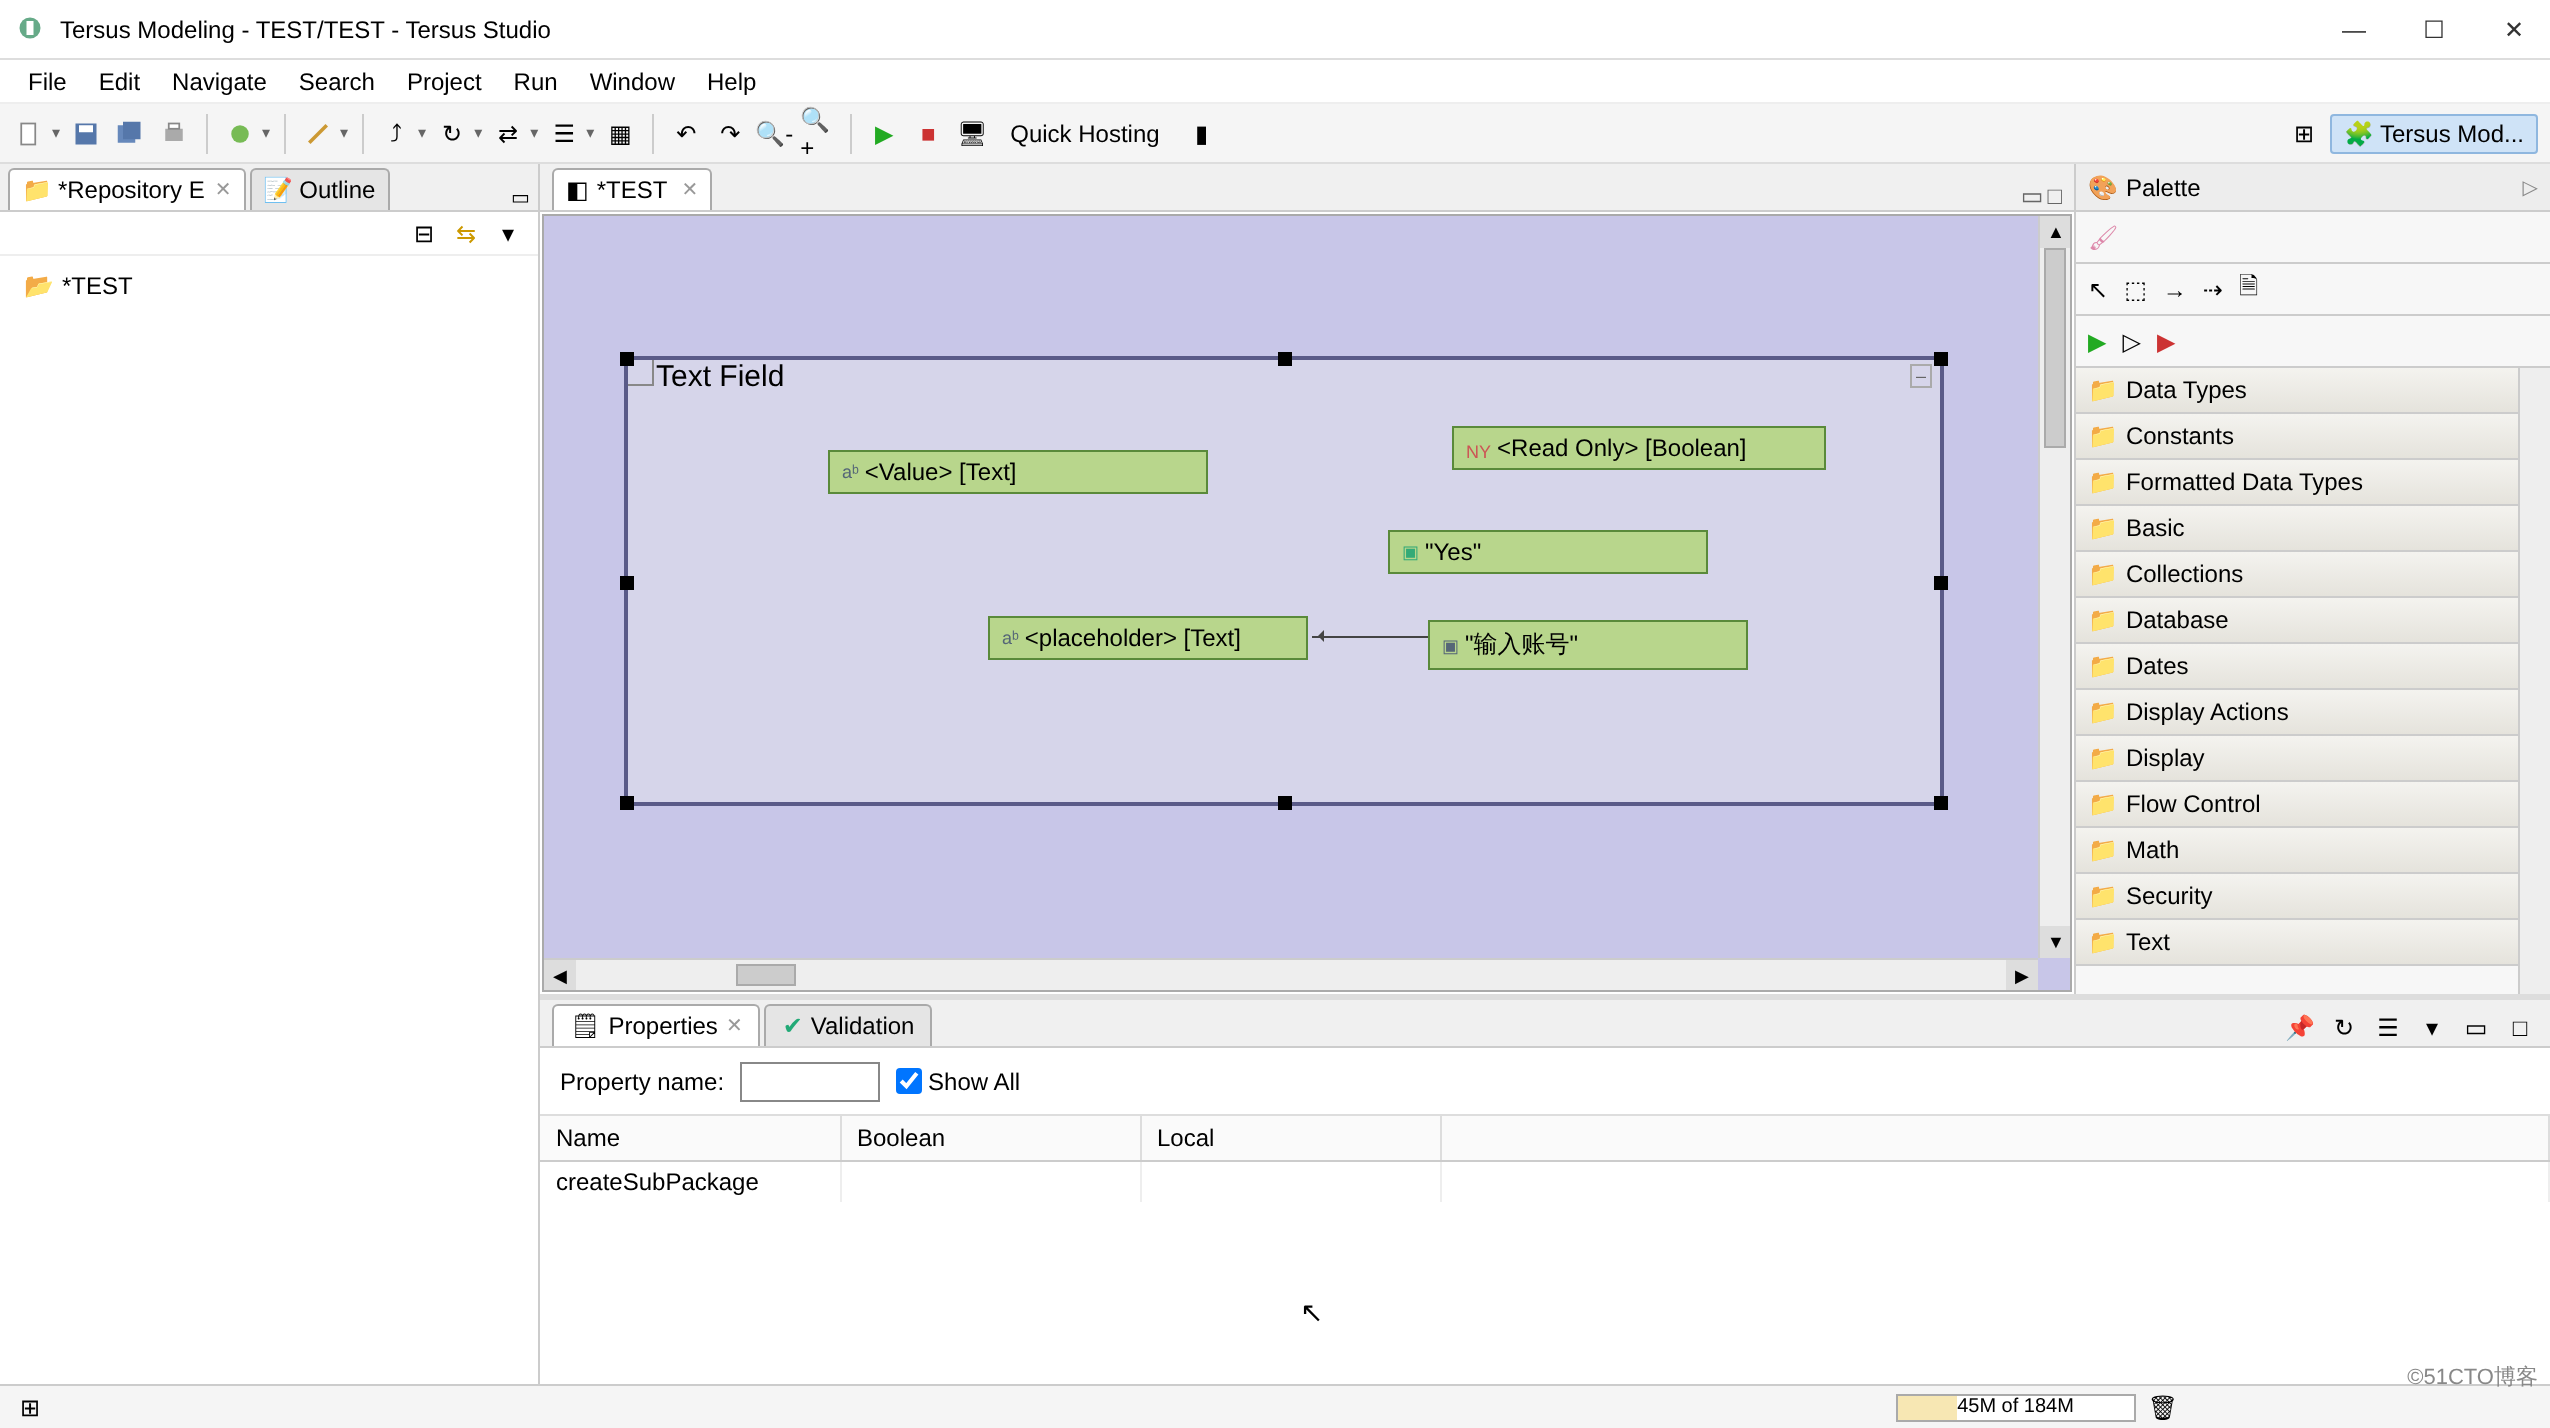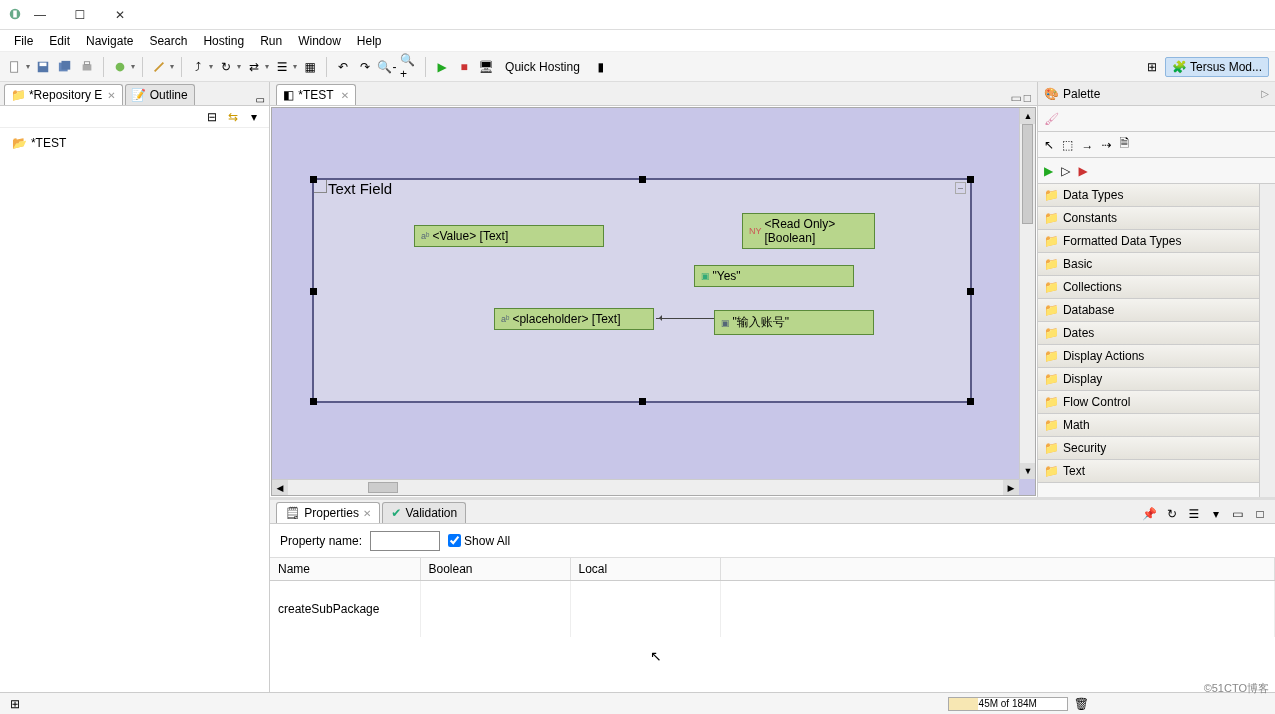--- a/index.html
+++ b/index.html
@@ -38,21 +38,21 @@
 .canvas::before { content:""; position:absolute; left:0; top:0; width:12px; height:12px; border-right:1px solid #888; border-bottom:1px solid #888; }
 .canvas-title-box { position:absolute; top:0; left:14px; font-size:15px; font-weight:400; }
 .handle { position:absolute; width:7px; height:7px; background:#000; }
 .h-nw { top:-4px; left:-4px; } .h-n { top:-4px; left:50%; margin-left:-3px; } .h-ne { top:-4px; right:-4px; }
 .h-w { top:50%; left:-4px; margin-top:-3px; } .h-e { top:50%; right:-4px; margin-top:-3px; }
 .h-sw { bottom:-4px; left:-4px; } .h-s { bottom:-4px; left:50%; margin-left:-3px; } .h-se { bottom:-4px; right:-4px; }
 .minmax { position:absolute; top:2px; right:4px; font-size:9px; color:#666; border:1px solid #aaa; padding:0 2px; line-height:10px; }
 .node { position:absolute; background:#b8d68c; border:1px solid #5a8a3a; padding:3px 6px; font-size:11px; display:flex; align-items:center; gap:3px; }
 .node .tag { font-size:9px; color:#567; }
 .node1 { top:45px; left:100px; width:190px; }
-.node2 { top:33px; left:428px; width:133px; }
+.node2 { top:33px; left:412px; width:187px;align-items:flex-end; }
 .node3 { top:85px; left:380px; width:160px; }
 .node4 { top:128px; left:180px; width:160px; }
 .node5 { top:130px; left:400px; width:160px; }
 .connector { position:absolute; top:138px; left:342px; width:58px; height:1px; background:#444; }
 .connector::before { content:""; position:absolute; left:0; top:-3px; border:3px solid transparent; border-right-color:#444; }
 .hscroll { position:absolute; bottom:0; left:0; right:16px; height:16px; background:#eee; border-top:1px solid #ccc; display:flex; }
 .hscroll .track { flex:1; position:relative; }
 .hscroll .thumb { position:absolute; left:80px; width:30px; top:2px; bottom:2px; background:#ccc; border:1px solid #aaa; }
 .hscroll .arrow, .vscroll .arrow { width:16px; height:16px; background:#ddd; display:flex; align-items:center; justify-content:center; font-size:9px; }
 .vscroll { position:absolute; right:0; top:0; bottom:16px; width:16px; background:#eee; border-left:1px solid #ccc; display:flex; flex-direction:column; }
@@ -72,21 +72,21 @@
 .bottom-pane { height:195px; border-top:3px solid #ddd; display:flex; flex-direction:column; }
 .bottom-tabs { height:24px; display:flex; align-items:flex-end; padding:0 6px; background:#f0f0f0; border-bottom:1px solid #ccc; }
 .bottom-tab { padding:3px 8px; border:1px solid #aaa; border-bottom:none; background:#fff; display:flex; align-items:center; gap:4px; border-top-left-radius:3px; border-top-right-radius:3px; margin-right:2px; }
 .bt-icons { margin-left:auto; display:flex; gap:4px; align-items:center; }
 .prop-filter { height:34px; display:flex; align-items:center; gap:8px; padding:0 10px; border-bottom:1px solid #ddd; }
 .prop-filter input[type=text] { width:70px; height:20px; border:1px solid #888; }
 .prop-filter label { display:flex; align-items:center; gap:3px; }
 .prop-table { flex:1; overflow:hidden; position:relative; }
 table { width:100%; border-collapse:collapse; }
 th { text-align:left; font-weight:normal; padding:4px 8px; border-bottom:1px solid #ccc; border-right:1px solid #ddd; background:#fafafa; }
-td { padding:21px 8px; border-right:1px solid #eee; }
+td { padding:3px 8px; border-right:1px solid #eee; }
 tr.sel { background:#cfe6fb; }
 td.sel-cell { background:#9ecdf5; }
 .cursor-icon { position:absolute; left:380px; bottom:28px; font-size:14px; pointer-events:none; }
 
 .statusbar { height:22px; border-top:1px solid #ccc; display:flex; align-items:center; padding:0 6px; font-size:11px; background:#f5f5f5; }
 .statusbar .mem { margin-left:auto; margin-right:180px; display:flex; align-items:flex-start; gap:6px; }
 .membar { width:120px; height:14px; border:1px solid #aaa; background:linear-gradient(to right,#f7e7b3 0%,#f7e7b3 25%,#fff 25%); position:relative; }
 .membar span { position:absolute; left:0; right:0; text-align:center; font-size:10px; top:0; }
 .watermark { position:absolute; right:6px; bottom:18px; font-size:11px; color:#888;text-align:right; }
 
@@ -96,33 +96,34 @@
 </head>
 <body>
 
 <div class="titlebar">
   <span class="icon">
     <svg class="svg16" viewBox="0 0 16 16">
         <circle cx="8" cy="8" r="6" fill="#6a8"></circle>
         <rect x="6" y="4" width="4" height="8" fill="#fff"></rect>
       </svg>
   </span>
+  <span class="title">Tersus Modeling - TEST/TEST - Tersus Studio</span>
   <div class="winbtns">
     <span>—</span>
     <span>☐</span>
     <span>✕</span>
   </div>
 </div>
 
 <div class="menubar">
   <span>File</span>
   <span>Edit</span>
   <span>Navigate</span>
   <span>Search</span>
-  <span>Hosting</span>
+  <span>Project</span>
   <span>Run</span>
   <span>Window</span>
   <span>Help</span>
 </div>
 
 <div class="toolbar">
   <span class="tb-btn">
       <svg class="svg16" viewBox="0 0 16 16">
         <rect x="3" y="2" width="8" height="12" fill="#fff" stroke="#888"></rect>
       </svg>

